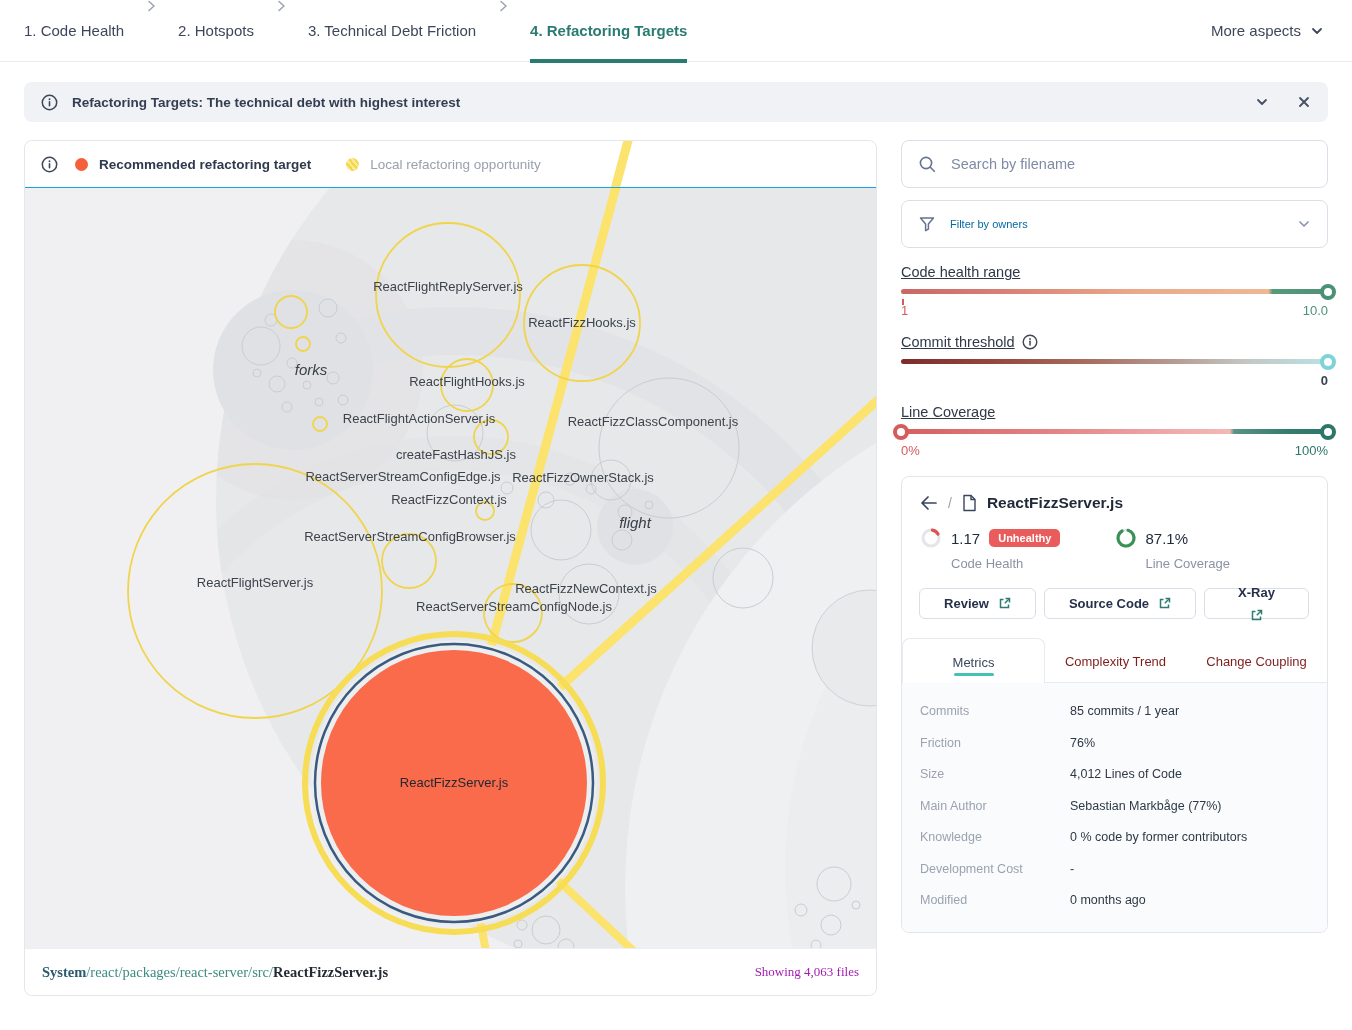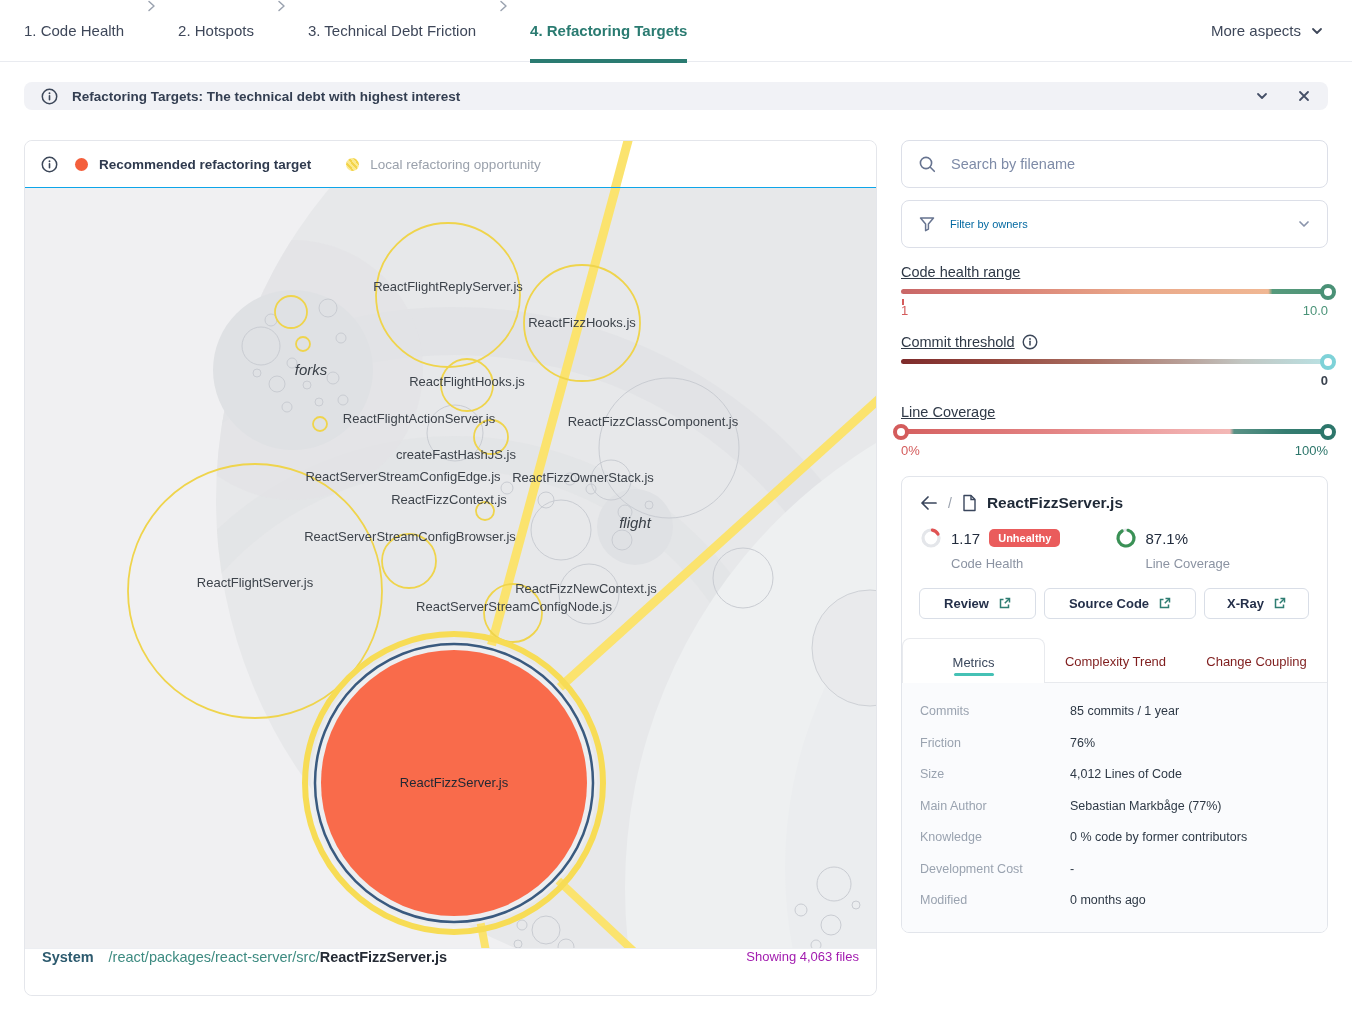--- a/index.html
+++ b/index.html
@@ -10,43 +10,43 @@
   .nav { position:absolute; top:0; left:0; right:0; height:62px; border-bottom:1px solid #e9ebf0;
          display:flex; align-items:center; justify-content:space-between; padding:0 28px 0 24px; }
   .crumbs { display:flex; align-items:flex-start; gap:21px; font-size:15px; color:#3e4759; height:62px; }
   .crumb { position:relative; display:flex; align-items:center; height:62px; cursor:pointer; white-space:nowrap; }
   .crumb.active { color:#2a7b71; font-weight:700; }
   .crumb.active::after { content:""; position:absolute; left:0; right:0; bottom:-1px; height:4px; background:#2a7b71; }
   .sep { color:#9ba3b0; display:flex; align-items:center; }
   .more { display:flex; align-items:center; gap:9px; font-size:15px; color:#3e4759; cursor:pointer; }
 
   
-  .banner { position:absolute; left:24px; right:24px; top:82px; height:28px; background:#f1f2f6;
+  .banner { position:absolute; left:24px; right:24px; top:82px; height:40px; background:#f1f2f6;
             border-radius:8px; display:flex; align-items:center; padding:0 17px; gap:14px;justify-content:flex-end; }
   .banner-title { font-size:13.5px; font-weight:700; color:#333e51; }
   .banner-actions { margin-left:auto; display:flex; align-items:center; gap:28px; color:#444f66; }
   .icon-btn { cursor:pointer; display:flex; align-items:center; }
 
   
   .chart-panel { position:absolute; left:24px; top:140px; width:853px; height:856px;
                  border:1px solid #e4e6eb; border-radius:8px; background:#fff; }
   .legend { position:relative; height:47px; border-bottom:1px solid #0ea5e9; display:flex; align-items:center;
             padding:0 16px; gap:11px; overflow:hidden; border-radius:8px 8px 0 0; background:#fff; }
   .legend-line { position:absolute; left:592px; top:-8px; width:9px; height:64px; background:#FBE36E;
                  transform:rotate(15deg); }
   .dot { width:13px; height:13px; border-radius:50%; flex:0 0 auto; }
   .dot.red { background:#f45f3c; }
   .dot.yellow { background:repeating-linear-gradient(50deg,#f3d44a 0 2px,#fbe98f 2px 4.5px); }
   .legend-label-strong { font-size:13.5px; font-weight:700; color:#2f3a4e; margin-right:24px; }
   .legend-label-muted  { font-size:13.5px; color:#9aa1ac; }
   .bubbles { display:block; width:851px; height:760px; }
-  .chart-footer { height:47px; border-top:1px solid #eceef2; display:flex; 
-                  padding:0 17px; font-size:14.5px; background:#fff; border-radius:0 0 8px 8px; }
+  .chart-footer { height:47px; border-top:1px solid #eceef2; display:flex; align-items:center;
+                  padding:0 17px; font-size:14.5px; background:#fff; border-radius:0 0 8px 8px;font-family:Liberation Serif, serif; }
   .p-sys  { color:#2c5a6e; font-weight:700; cursor:pointer; }
-  .p-mid  { color:#3d8b81; cursor:pointer;margin-left:15px; }
+  .p-mid  { color:#3d8b81; cursor:pointer; }
   .p-file { color:#252b35; font-weight:700; }
   .showing { margin-left:auto; color:#a21caf; font-size:13px; }
 
   
   .file-label { font-size:13px; fill:#3d434b; text-anchor:middle; }
   .file-label.sel { fill:#222833; }
   .cluster-label { font-size:15px; font-style:italic; fill:#3a4048; text-anchor:middle; }
 
   
   .side { position:absolute; left:901px; top:140px; width:427px; }
@@ -83,21 +83,21 @@
   .gauges { display:flex; padding:5px 18px 0; }
   .g-col { width:50%; }
   .g-top { display:flex; align-items:center; gap:9px; }
   .g-val { font-size:15px; font-weight:400; color:#222c3d; }
   .badge { background:#ea5c5c; color:#fff; font-size:11px; font-weight:700; padding:3px 9px; border-radius:5px; }
   .g-label { color:#8b93a2; font-size:13px; margin:7px 0 0 31px; }
   .card-btns { display:flex; gap:8px; padding:17px 17px 19px; }
   .cbtn { display:flex; align-items:center; justify-content:center; gap:9px; height:31px;
           border:1px solid #d9dee7; border-radius:6px; font-size:13px; font-weight:700; color:#25304a;
           background:#fff; cursor:pointer; }
-  .b1 { width:117px; } .b2 { width:152px; } .b3 { width:105px; }
+  .b1 { width:117px; } .b2 { width:152px; } .b3 { width:105px;flex-direction:column; }
   .tabs { display:flex; border-bottom:1px solid #e8eaee; }
   .tab { flex:1; text-align:center; padding:16px 0 13px; font-size:13px; color:#7f1d1d; cursor:pointer; }
   .tab.active { position:relative; border:1px solid #e8eaee; border-bottom:none; border-radius:8px 8px 0 0;
                 margin-bottom:-1px; background:#fff; color:#3a475c; }
   .tab.active::after { content:""; position:absolute; left:50%; transform:translateX(-50%); bottom:7px;
                        width:40px; height:3px; border-radius:2px; background:#45c1b5; }
   .metrics { background:#fafbfd; padding:13px 0 15px; }
   .mrow { display:flex; padding:7px 18px; font-size:12.5px; line-height:1.4; }
   .mlabel { width:150px; color:#9aa3b0; flex:0 0 150px; }
   .mvalue { color:#2e3946; }

